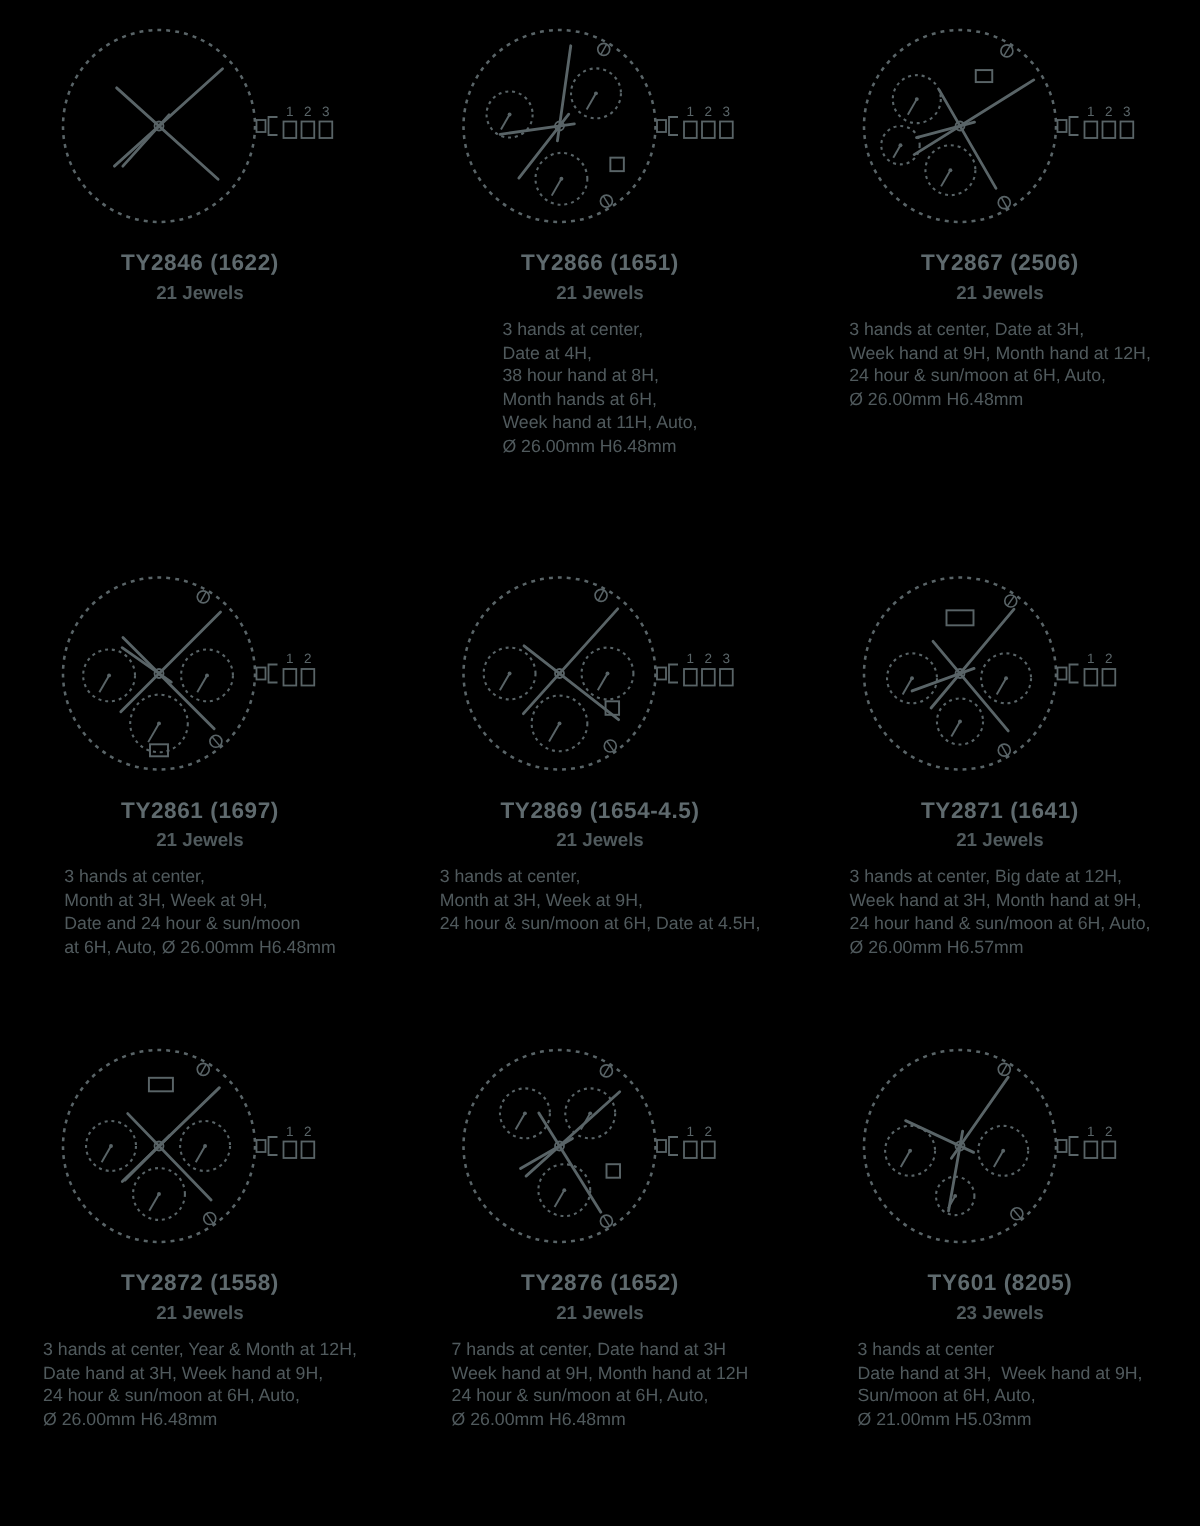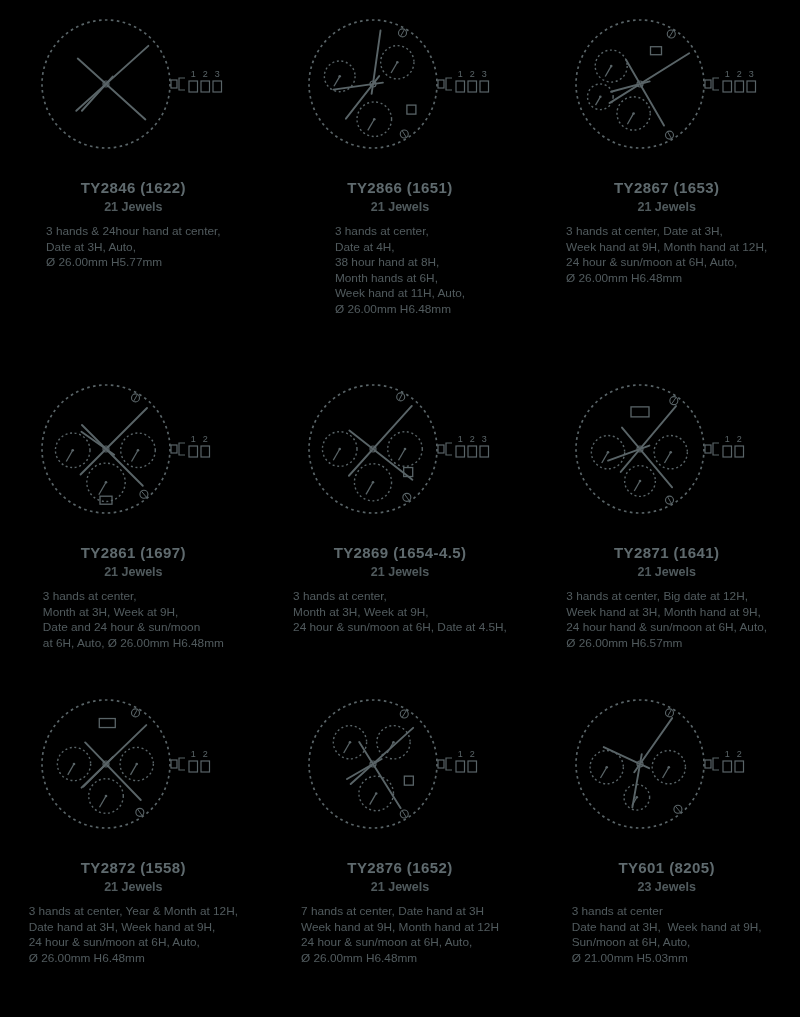--- a/index.html
+++ b/index.html
@@ -15,21 +15,21 @@
     padding-top:12px;
     height:1005px;box-sizing:border-box;
   }
   .cell{
     display:flex;flex-direction:column;align-items:center;
     filter:blur(0.25px);
   }
   svg.diagram{display:block;margin-bottom:3px;opacity:.58}
   .title{
     font-weight:bold;font-size:15px;letter-spacing:.4px;
-    color:var(--ink,#9aacb2);opacity:.62;margin-top:14px;white-space:pre;
+    color:var(--ink,#9aacb2);opacity:.62;margin-top:2px;white-space:pre;
   }
   .jewels{
     font-size:12.5px;font-weight:bold;
     color:var(--ink,#9aacb2);opacity:.52;margin:4px 0 10px;text-align:center;
   }
   .desc{width:max-content;max-width:250px;text-align:left}
   .line{
     font-size:11.8px;line-height:15.5px;white-space:pre;
     color:var(--ink,#9aacb2);opacity:.52;
   }
@@ -50,25 +50,20 @@
         <path d="M 157 66 h -6 v 12 h 6" fill="none" stroke="#9AACB2" stroke-width="1.2"></path>
         <rect x="161" y="69" width="8.5" height="11" fill="none" stroke="#9AACB2" stroke-width="1.2"></rect>
         <text x="165.25" y="65" text-anchor="middle" font-size="9" fill="#9AACB2" font-family="&quot;Liberation Sans&quot;, sans-serif">1</text>
         <rect x="173" y="69" width="8.5" height="11" fill="none" stroke="#9AACB2" stroke-width="1.2"></rect>
         <text x="177.25" y="65" text-anchor="middle" font-size="9" fill="#9AACB2" font-family="&quot;Liberation Sans&quot;, sans-serif">2</text>
         <rect x="185" y="69" width="8.5" height="11" fill="none" stroke="#9AACB2" stroke-width="1.2"></rect>
         <text x="189.25" y="65" text-anchor="middle" font-size="9" fill="#9AACB2" font-family="&quot;Liberation Sans&quot;, sans-serif">3</text>
       </svg>
     <div class="title">TY2846 (1622)</div>
     <div class="jewels">21 Jewels</div>
-    <div class="desc">
-        <div class="line">3 hands &amp; 24hour hand at center,</div>
-        <div class="line">Date at 3H, Auto,</div>
-        <div class="line">Ø 26.00mm H5.77mm</div>
-      </div>
   </div>
 
   <div class="cell">
     <svg class="diagram" viewBox="0 0 210 150" width="210" height="150" xmlns="http://www.w3.org/2000/svg">
         <circle cx="78" cy="72" r="64" fill="none" stroke="#9AACB2" stroke-width="1.7" stroke-dasharray="2.6 3.4"></circle>
         <circle cx="107.5" cy="20.904501176718114" r="4" fill="none" stroke="#9AACB2" stroke-width="1.1"></circle>
         <line x1="105.5" y1="24.36860279185587" x2="109.5" y2="17.440399561580364" stroke="#9AACB2" stroke-width="1"></line>
         <circle cx="109.26523658975908" cy="122.03483767322913" r="4" fill="none" stroke="#9AACB2" stroke-width="1.1"></circle>
         <line x1="107.14555953282627" y1="118.64264528860343" x2="111.3849136466919" y2="125.42703005785484" stroke="#9AACB2" stroke-width="1"></line>
         <circle cx="44.72" cy="64.32" r="15.36" fill="none" stroke="#9AACB2" stroke-width="1.4" stroke-dasharray="2 2.6"></circle>
@@ -131,21 +126,21 @@
         <circle cx="78" cy="72" r="1.2" fill="#9AACB2"></circle>
         <rect x="143" y="68" width="6" height="8" fill="none" stroke="#9AACB2" stroke-width="1.2"></rect>
         <path d="M 157 66 h -6 v 12 h 6" fill="none" stroke="#9AACB2" stroke-width="1.2"></path>
         <rect x="161" y="69" width="8.5" height="11" fill="none" stroke="#9AACB2" stroke-width="1.2"></rect>
         <text x="165.25" y="65" text-anchor="middle" font-size="9" fill="#9AACB2" font-family="&quot;Liberation Sans&quot;, sans-serif">1</text>
         <rect x="173" y="69" width="8.5" height="11" fill="none" stroke="#9AACB2" stroke-width="1.2"></rect>
         <text x="177.25" y="65" text-anchor="middle" font-size="9" fill="#9AACB2" font-family="&quot;Liberation Sans&quot;, sans-serif">2</text>
         <rect x="185" y="69" width="8.5" height="11" fill="none" stroke="#9AACB2" stroke-width="1.2"></rect>
         <text x="189.25" y="65" text-anchor="middle" font-size="9" fill="#9AACB2" font-family="&quot;Liberation Sans&quot;, sans-serif">3</text>
       </svg>
-    <div class="title">TY2867 (1653)</div>
+    <div class="title">TY2867 (2506)</div>
     <div class="jewels">21 Jewels</div>
     <div class="desc">
         <div class="line">3 hands at center, Date at 3H,</div>
         <div class="line">Week hand at 9H, Month hand at 12H,</div>
         <div class="line">24 hour &amp; sun/moon at 6H, Auto,</div>
         <div class="line">Ø 26.00mm H6.48mm</div>
       </div>
   </div>
 
   <div class="cell">

